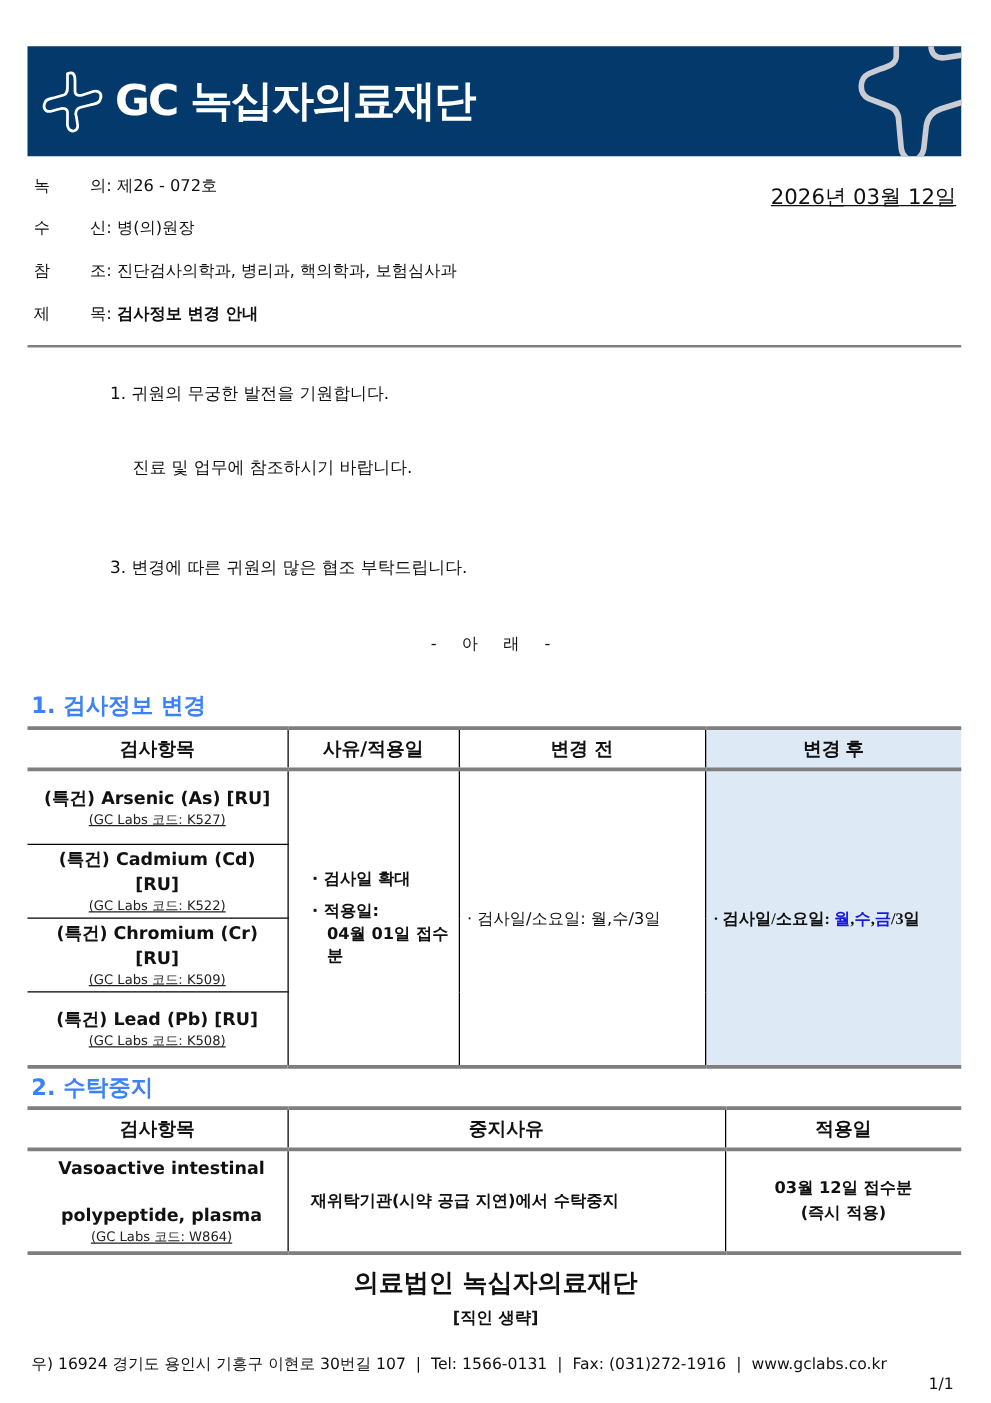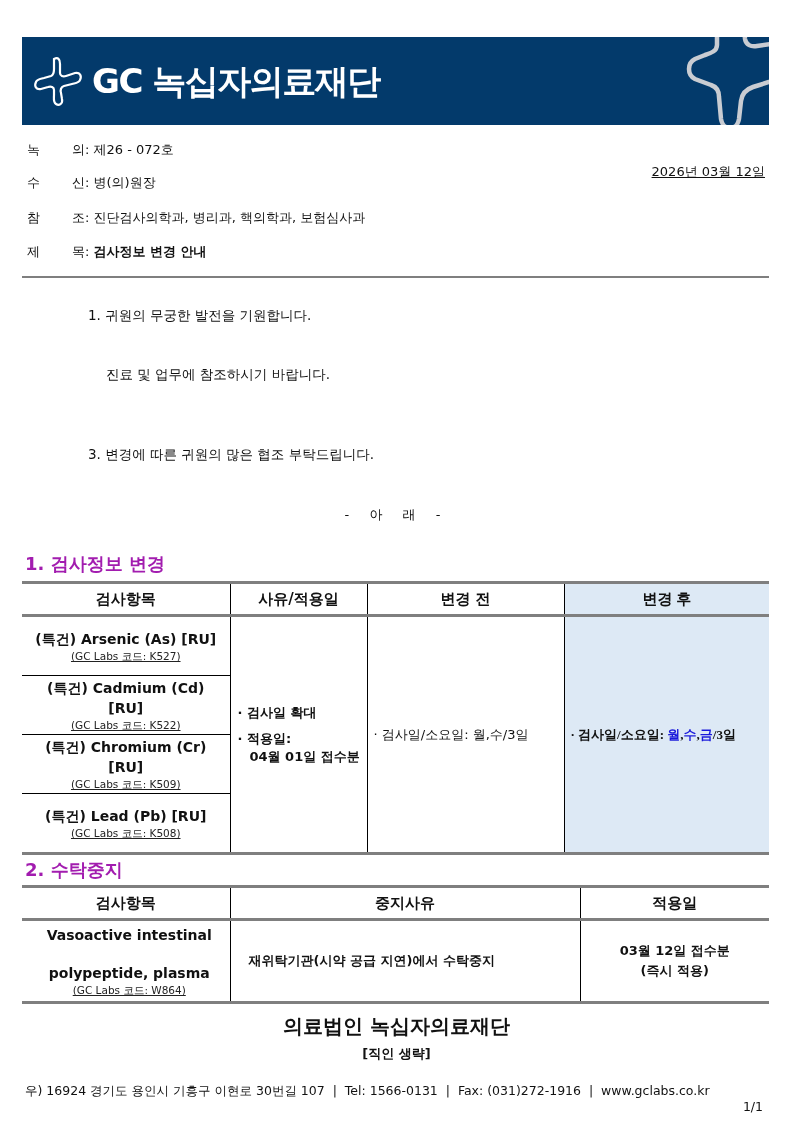--- a/index.html
+++ b/index.html
@@ -9,45 +9,45 @@
             background: #033a6b; overflow: hidden; }
   .banner .logo-mark { position: absolute; left: 10px; top: 18px; width: 52px; height: 52px; }
   .banner .logo-text { position: absolute; left: 70px; top: 18px; color: #fff;
             font-family: "DejaVu Sans", sans-serif; font-weight: bold; font-size: 34px;
             letter-spacing: -1.5px; line-height: 52px; }
   .banner .deco-mark { position: absolute; right: -22px; top: -22px; width: 110px; height: 120px; }
 
   .meta { position: absolute; left: 27px; font-size: 13px; line-height: 18px; }
   .meta .k { display: inline-block; width: 45px; }
   .meta .k span { display: inline-block; }
-  .date { position: absolute; right: 28px; top: 146px; font-size: 13px; text-decoration: underline; margin-top: 17px; }
+  .date { position: absolute; right: 28px; top: 146px; font-size: 17px; text-decoration: underline; }
 
   .hr { position: absolute; left: 22px; width: 747px; height: 2px; background: #7f7f7f; }
 
   .para { position: absolute; left: 88px; font-size: 13.5px; line-height: 22px; width: 640px; }
   .para .cont { padding-left: 18px; display: block; }
   .arae { position: absolute; left: 0; width: 793px; text-align: center; top: 506px; font-size: 13px; letter-spacing: 8px; }
 
-  .sec-title { position: absolute; left: 25px; font-size: 18px; font-weight: bold; color: #a21caf; }
+  .sec-title { position: absolute; left: 25px; font-size: 18px; font-weight: bold; color: #3b82f6; }
 
   table { position: absolute; left: 22px; width: 747px; border-collapse: collapse; table-layout: fixed; }
   th, td { border-left: 1px solid #000; border-right: 1px solid #000; font-size: 13px; }
   th:first-child, td:first-child { border-left: none; text-align: center; }
   th:last-child, td:last-child { border-right: none; }
   thead tr th { border-top: 3px solid #7f7f7f; border-bottom: 3px solid #7f7f7f; height: 28px;
                 font-size: 15px; font-weight: bold; text-align: center; }
   .t1 tbody td { vertical-align: middle; }
   .t1 .item { height: 54px; padding: 2px 8px; border-bottom: 1px solid #000; }
   .t1 tr:last-child .item { border-bottom: 3px solid #7f7f7f; }
   .t1 .span { border-bottom: 3px solid #7f7f7f; }
   .item-name { font-weight: bold; font-size: 14px; display: block; line-height: 20px; }
   .item-code { font-size: 10.5px; color: #222; text-decoration: underline; display: block; line-height: 14px; }
   .after { background: #dde9f5; font-family: Liberation Serif, serif; }
   .blue { color: #1a1adb; }
-  .reason div { font-weight: bold; font-size: 13px; line-height: 18px; padding-left: 6px; }
+  .reason div { font-weight: bold; font-size: 13px; line-height: 18px; padding-left: 6px; margin-left: 12px; }
   .reason .indent { padding-left: 18px; }
   .t2 tbody td { border-bottom: 3px solid #7f7f7f; height: 78px; vertical-align: middle; }
 
   .footer-org { position: absolute; left: 0; width: 793px; text-align: center; top: 1013px;
                 font-size: 20px; font-weight: bold; }
   .footer-seal { position: absolute; left: 0; width: 793px; text-align: center; top: 1045px;
                  font-size: 13px; font-weight: bold; }
   .footer-addr { position: absolute; left: 25px; top: 1083px; font-size: 12.5px; width: 740px; }
   .footer-addr .page { position: absolute; right: 2px; top: 16px; }
 </style>

